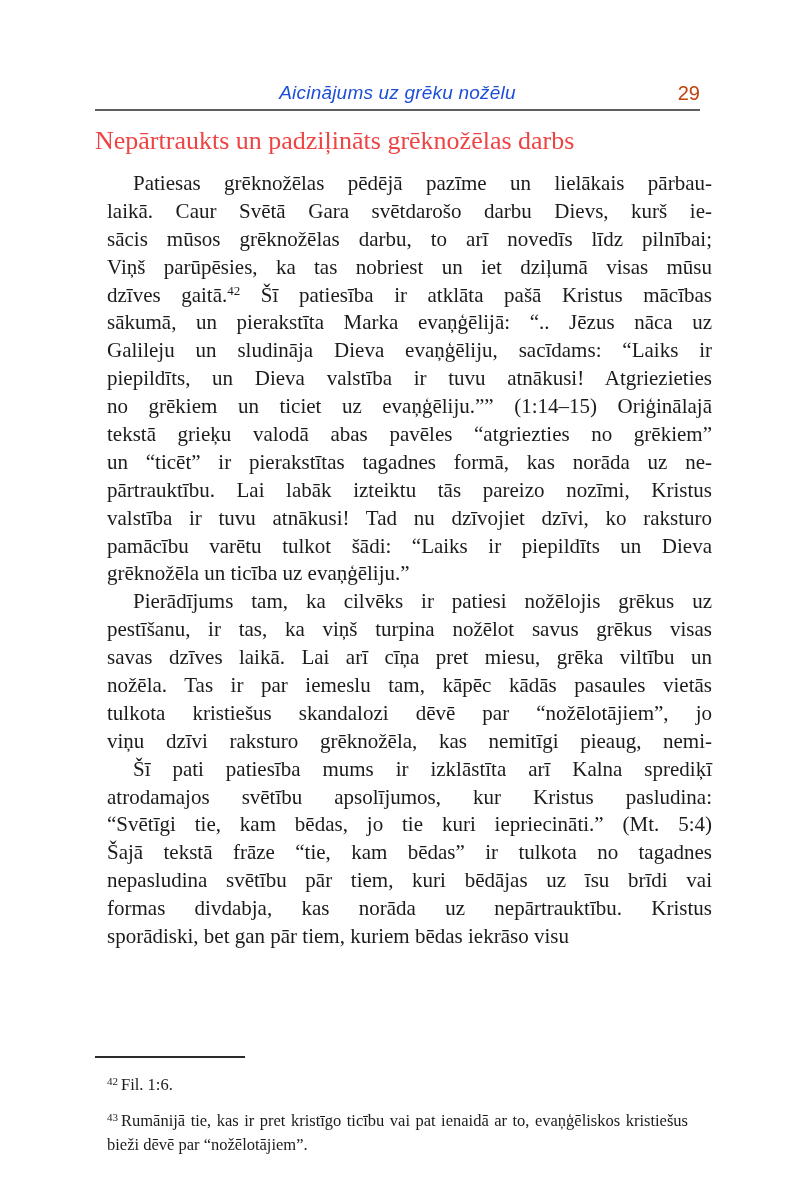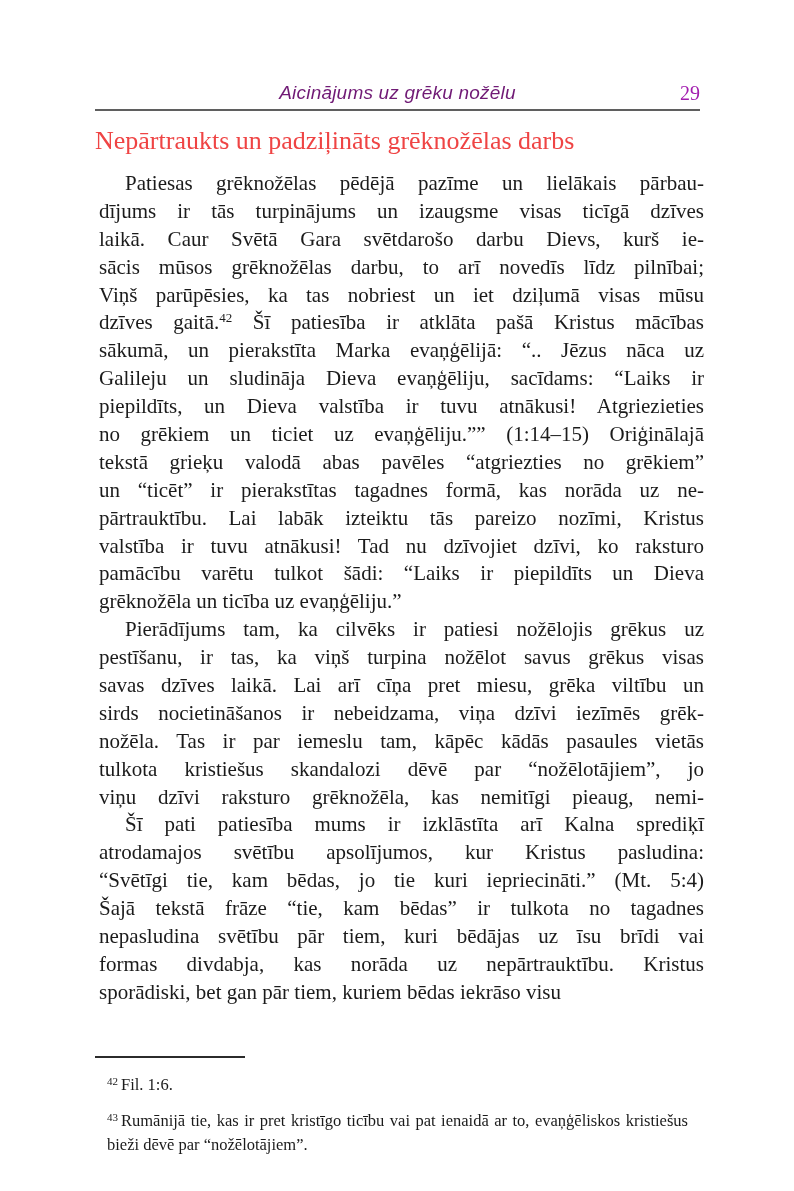--- a/index.html
+++ b/index.html
@@ -20,44 +20,44 @@
   .running-head {
     position: absolute; top: 82px; left: 0; right: 0;
     height: 24px;
   }
   .running-title {
     position: absolute; left: 0; right: 0;
     text-align: center;
     font-family: "Liberation Sans", sans-serif;
     font-style: italic;
     font-size: 19px;
-    color: #701a75;
+    color: #1d4ed8;
     letter-spacing: 0.2px;
   }
   .page-number {
     position: absolute; right: 0; top: 0;
-    font-family: Liberation Serif, serif;
+    font-family: Liberation Sans, sans-serif;
     font-size: 20px;
-    color: #a21caf;
+    color: #c2410c;
   }
   .header-rule {
     position: absolute; top: 109px; left: 0;
     width: 605px; height: 2px;
     background: #5f5f5f;
   }
   
   .section-heading {
     position: absolute; top: 126px; left: 0; width: 605px;
     font-size: 26px;
     color: #ef4444;
     white-space: nowrap;
   }
   
   .body-text {
-    position: absolute; top: 170px; left: 4px; width: 605px;
+    position: absolute; top: 170px; left: 12px; width: 605px;
     font-size: 21px;
   }
   .para { margin: 0; }
   .line {
     height: 27.9px;
     line-height: 27.9px;
     text-align: justify;
     text-align-last: justify;
     white-space: normal;
     overflow: visible;
@@ -101,41 +101,39 @@
     <div class="page-number">29</div>
   </div>
 
   <div class="header-rule"></div>
 
   <div class="section-heading">Nepārtraukts un padziļināts grēknožēlas darbs</div>
 
   <div class="body-text">
       <div class="para">
         <div class="line first">Patiesas grēknožēlas pēdējā pazīme un lielākais pārbau-</div>
-        <div class="line">dījums ir tās turpinājums un izaugsme visas ticīgā dzīves</div>
         <div class="line">laikā. Caur Svētā Gara svētdarošo darbu Dievs, kurš ie-</div>
         <div class="line">sācis mūsos grēknožēlas darbu, to arī novedīs līdz pilnībai;</div>
         <div class="line">Viņš parūpēsies, ka tas nobriest un iet dziļumā visas mūsu</div>
         <div class="line">dzīves gaitā.<sup>42</sup> Šī patiesība ir atklāta pašā Kristus mācības</div>
         <div class="line">sākumā, un pierakstīta Marka evaņģēlijā: “.. Jēzus nāca uz</div>
         <div class="line">Galileju un sludināja Dieva evaņģēliju, sacīdams: “Laiks ir</div>
         <div class="line">piepildīts, un Dieva valstība ir tuvu atnākusi! Atgriezieties</div>
         <div class="line">no grēkiem un ticiet uz evaņģēliju.”” (1:14–15) Oriģinālajā</div>
         <div class="line">tekstā grieķu valodā abas pavēles “atgriezties no grēkiem”</div>
         <div class="line">un “ticēt” ir pierakstītas tagadnes formā, kas norāda uz ne-</div>
         <div class="line">pārtrauktību. Lai labāk izteiktu tās pareizo nozīmi, Kristus</div>
         <div class="line">valstība ir tuvu atnākusi! Tad nu dzīvojiet dzīvi, ko raksturo</div>
         <div class="line">pamācību varētu tulkot šādi: “Laiks ir piepildīts un Dieva</div>
         <div class="line last">grēknožēla un ticība uz evaņģēliju.”</div>
       </div>
       <div class="para">
         <div class="line first">Pierādījums tam, ka cilvēks ir patiesi nožēlojis grēkus uz</div>
         <div class="line">pestīšanu, ir tas, ka viņš turpina nožēlot savus grēkus visas</div>
         <div class="line">savas dzīves laikā. Lai arī cīņa pret miesu, grēka viltību un</div>
-        <div class="line">sirds nocietināšanos ir nebeidzama, viņa dzīvi iezīmēs grēk-</div>
         <div class="line">nožēla. Tas ir par iemeslu tam, kāpēc kādās pasaules vietās</div>
         <div class="line">tulkota kristiešus skandalozi dēvē par “nožēlotājiem”, jo</div>
         <div class="line">viņu dzīvi raksturo grēknožēla, kas nemitīgi pieaug, nemi-</div>
       </div>
       <div class="para">
         <div class="line first">Šī pati patiesība mums ir izklāstīta arī Kalna sprediķī</div>
         <div class="line">atrodamajos svētību apsolījumos, kur Kristus pasludina:</div>
         <div class="line">“Svētīgi tie, kam bēdas, jo tie kuri iepriecināti.” (Mt. 5:4)</div>
         <div class="line">Šajā tekstā frāze “tie, kam bēdas” ir tulkota no tagadnes</div>
         <div class="line">nepasludina svētību pār tiem, kuri bēdājas uz īsu brīdi vai</div>

